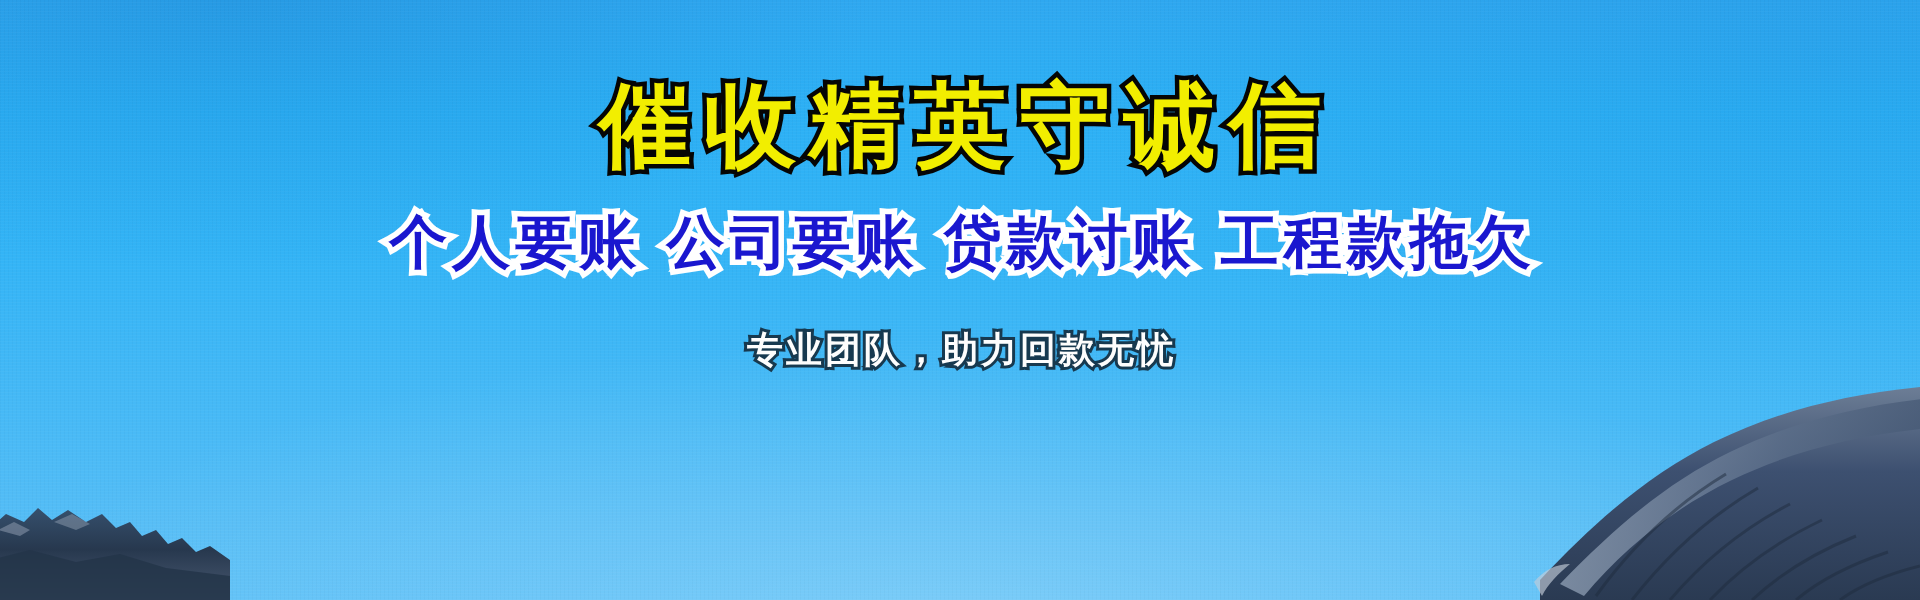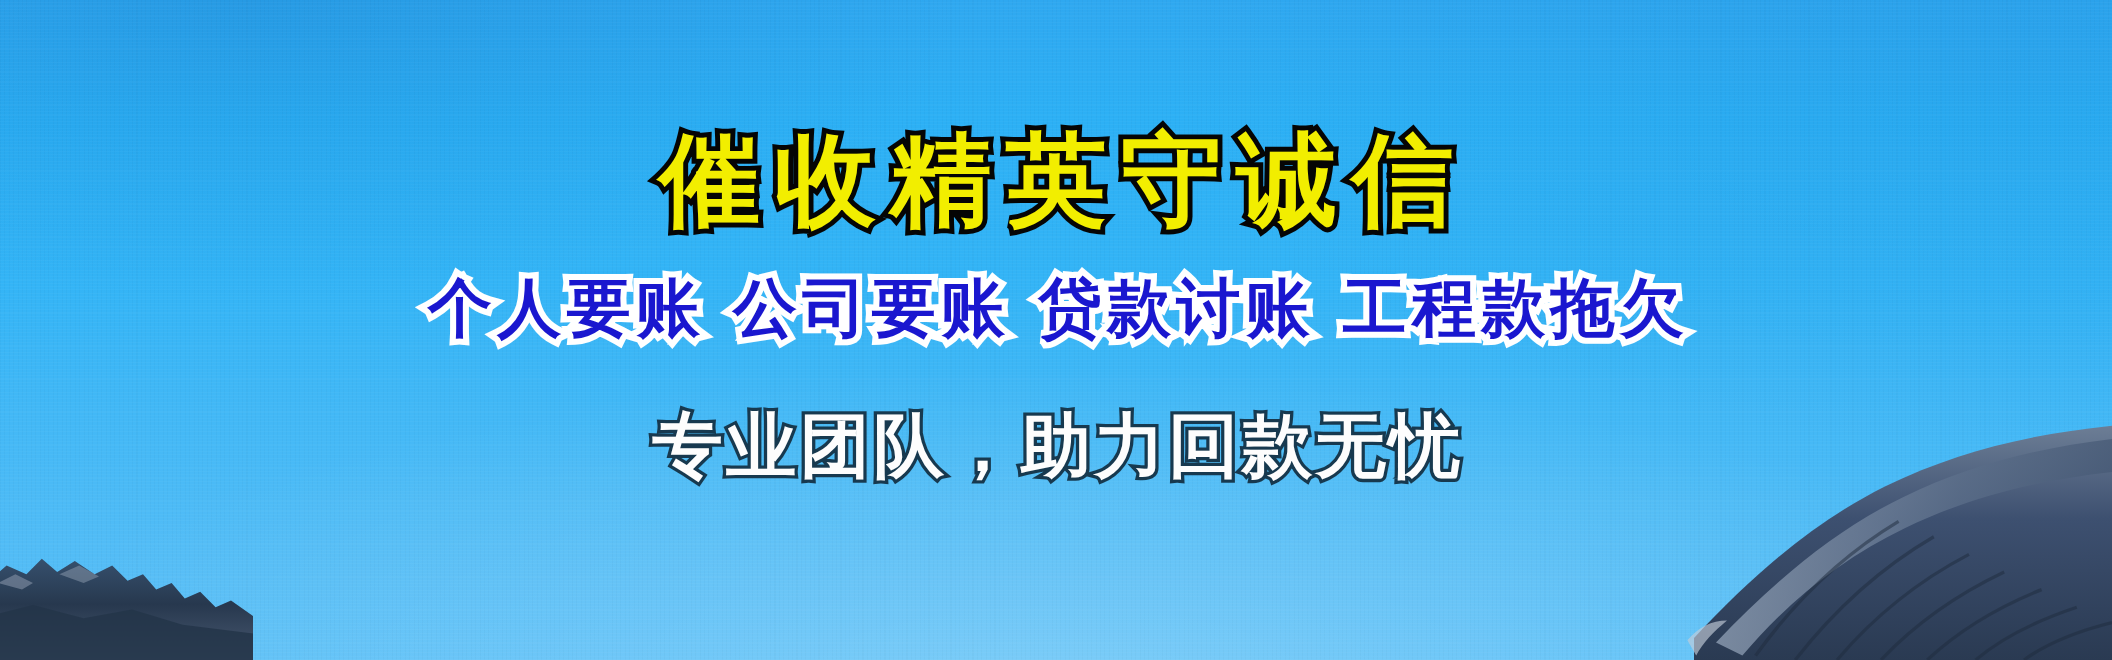--- a/index.html
+++ b/index.html
@@ -53,21 +53,21 @@
   .building-right { right: -10px; width: 430px; height: 230px; }
 
   
   .content {
     position: absolute;
     left: 0; right: 0; top: 0; bottom: 0;
     display: flex;
     flex-direction: column;
     align-items: center;
     justify-content: flex-start;
-    padding-top: 116px;
+    padding-top: 78px;
     box-sizing: border-box;
   }
 
   
   .headline {
     font-size: 92px;
     font-weight: 700;
     line-height: 1.05;
     letter-spacing: 13px;
     color: #f2ee00;
@@ -90,29 +90,30 @@
     -webkit-text-stroke: 11px #ffffff;
     paint-order: stroke fill;
     white-space: nowrap;
     text-indent: 5px;
   }
 
   
   .tagline {
     margin: 0;
     margin-top: 58px;
-    font-size: 64px;
+    font-size: 36px;
     font-weight: 700;
     line-height: 1.15;
     letter-spacing: 3px;
     color: #fdfdfd;
     -webkit-text-stroke: 6px #17394f;
     paint-order: stroke fill;
     white-space: nowrap;
     text-indent: 3px;
+    font-family: Liberation Mono, monospace;
   }
 </style>
 </head>
 <body>
 
 <div id="banner">
 
   <div class="sky-haze"></div>
   <div class="sky-noise"></div>
 

